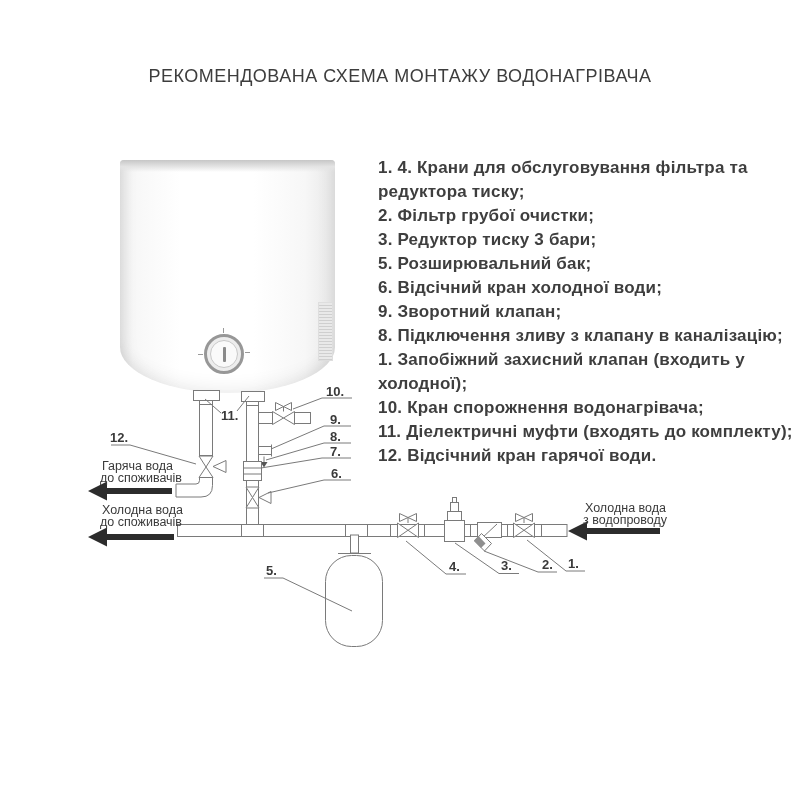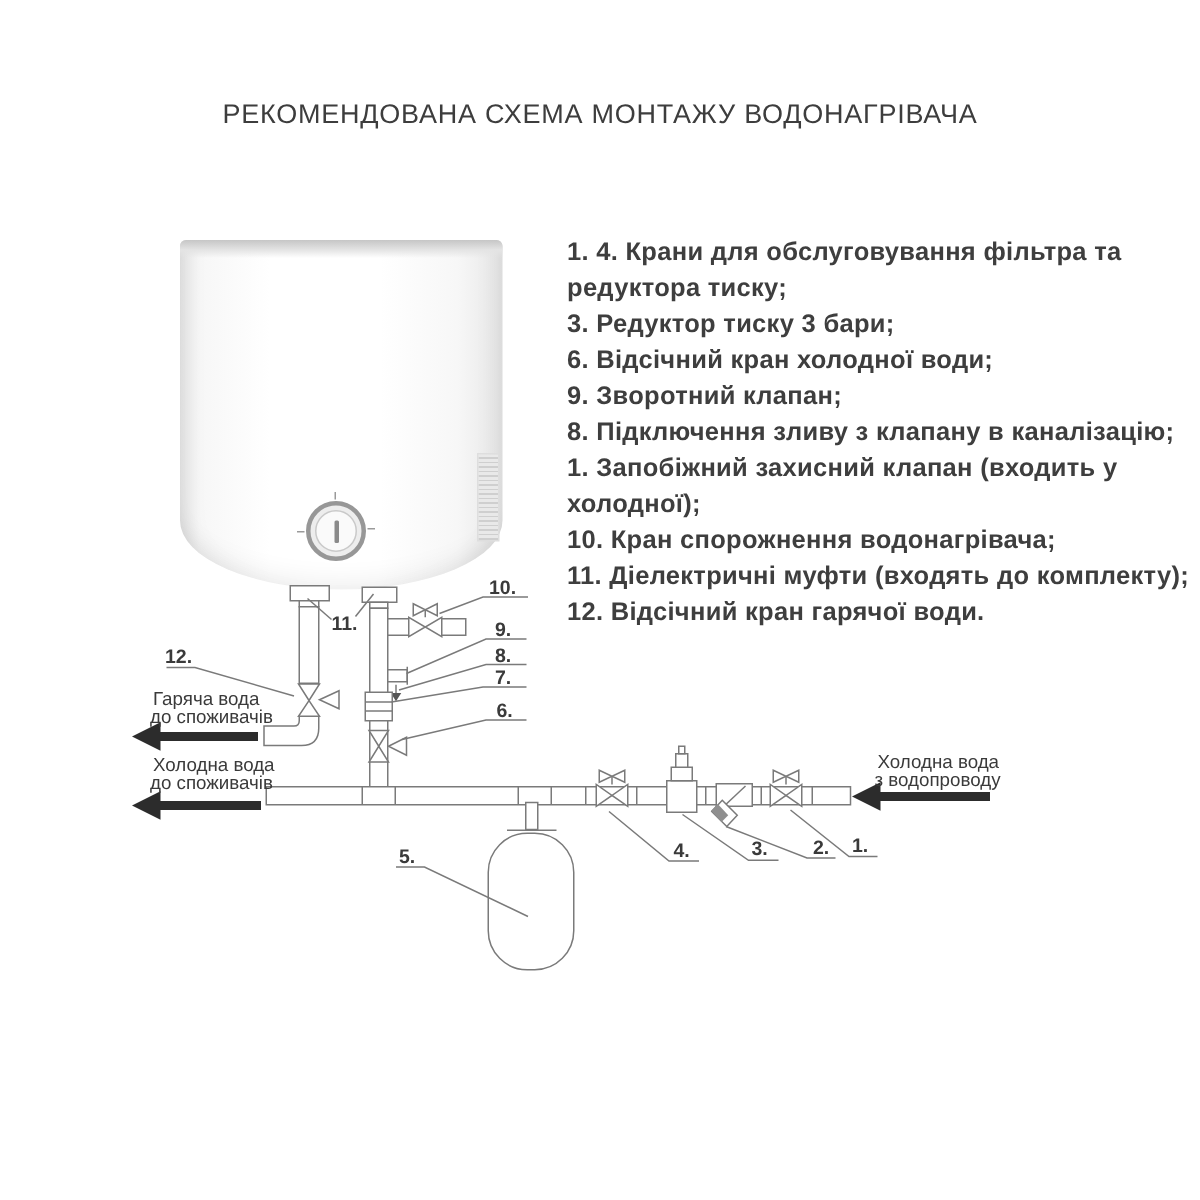--- a/index.html
+++ b/index.html
@@ -51,21 +51,23 @@
       </div>
       <div class="knob-tick" style="left:-9px;top:17px;width:5px;height:1px;"></div>
       <div class="knob-tick" style="right:-9px;top:15px;width:5px;height:1px;"></div>
       <div class="knob-tick" style="left:16px;top:-9px;width:1px;height:5px;"></div>
     </div>
   </div>
 
   <div id="legend">
     <div class="ln">1. 4. Крани для обслуговування фільтра та</div>
     <div class="ln">редуктора тиску;</div>
+    <div class="ln">2. Фільтр грубої очистки;</div>
     <div class="ln">3. Редуктор тиску 3 бари;</div>
+    <div class="ln">5. Розширювальний бак;</div>
     <div class="ln">6. Відсічний кран холодної води;</div>
     <div class="ln">9. Зворотний клапан;</div>
     <div class="ln">8. Підключення зливу з клапану в каналізацію;</div>
     <div class="ln">1. Запобіжний захисний клапан (входить у</div>
     <div class="ln">холодної);</div>
     <div class="ln">10. Кран спорожнення водонагрівача;</div>
     <div class="ln">11. Діелектричні муфти (входять до комплекту);</div>
     <div class="ln">12. Відсічний кран гарячої води.</div>
   </div>
 

